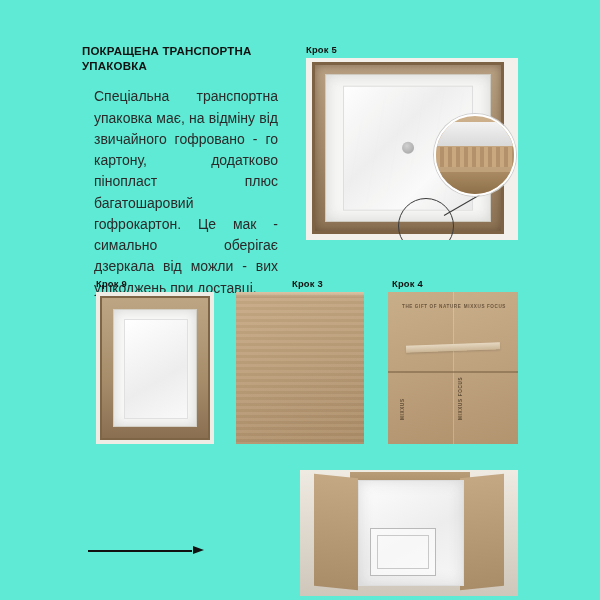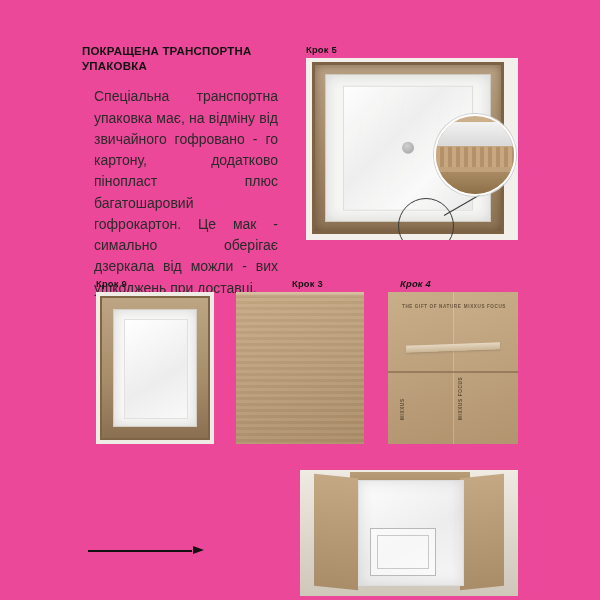--- a/index.html
+++ b/index.html
@@ -12,21 +12,21 @@
     height: 600px;
     font-family: "Liberation Sans", sans-serif;
     color: #1c1c1c;
     position: relative;
     overflow: hidden;
   }
   .page {
     position: relative;
     width: 600px;
     height: 600px;
-    background: #ec4899;
+    background: #5eead4;
   }
 
   
   .intro {
     position: absolute;
     left: 82px;
     top: 44px;
     width: 196px;
   }
   .intro-title {
@@ -338,21 +338,21 @@
       </div>
     </div>
   </div>
 
   <div class="step-label" style="left:244px; top:278px;margin-left:48px;">Крок 3</div>
   <div class="photo ph3">
     <div class="edge"></div>
     <div class="grain"></div>
   </div>
 
-  <div class="step-label" style="left:400px; top:278px;font-style:italic;">Крок 4</div>
+  <div class="step-label" style="left:392px; top:278px;">Крок 4</div>
   <div class="photo ph4">
     <div class="half left"></div>
     <div class="half right"></div>
     <div class="seam"></div>
     <div class="strip"></div>
     <div class="brandtop" style="left:14px; top:12px;">THE GIFT OF NATURE</div>
     <div class="brandtop" style="right:12px; top:12px; text-align:right;">MIXXUS FOCUS</div>
     <div class="vtext" style="left:12px; top:128px; transform:rotate(-90deg);">MIXXUS</div>
     <div class="vtext" style="left:70px; top:128px; transform:rotate(-90deg);">MIXXUS FOCUS</div>
   </div>

